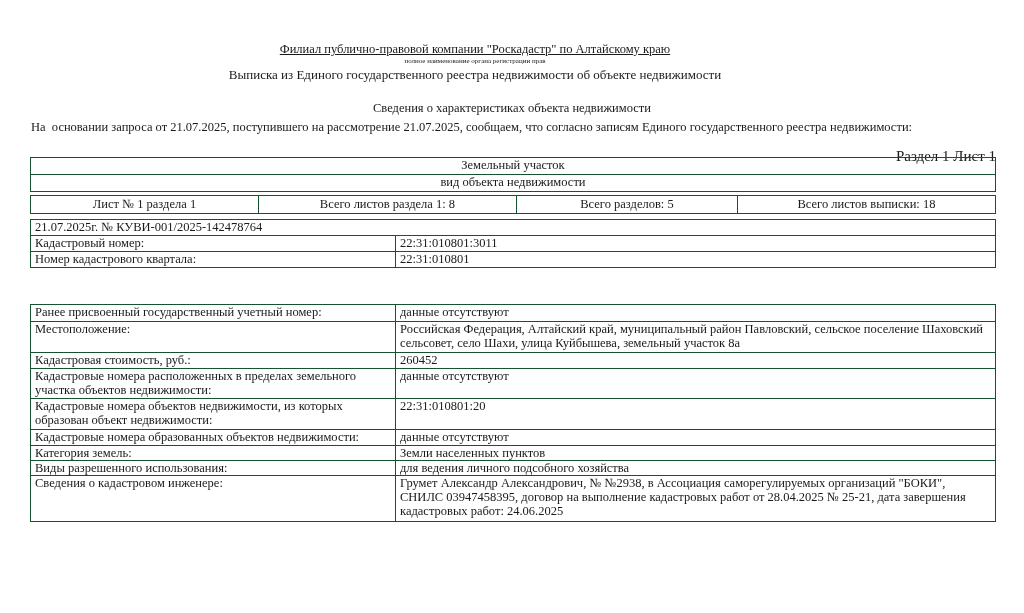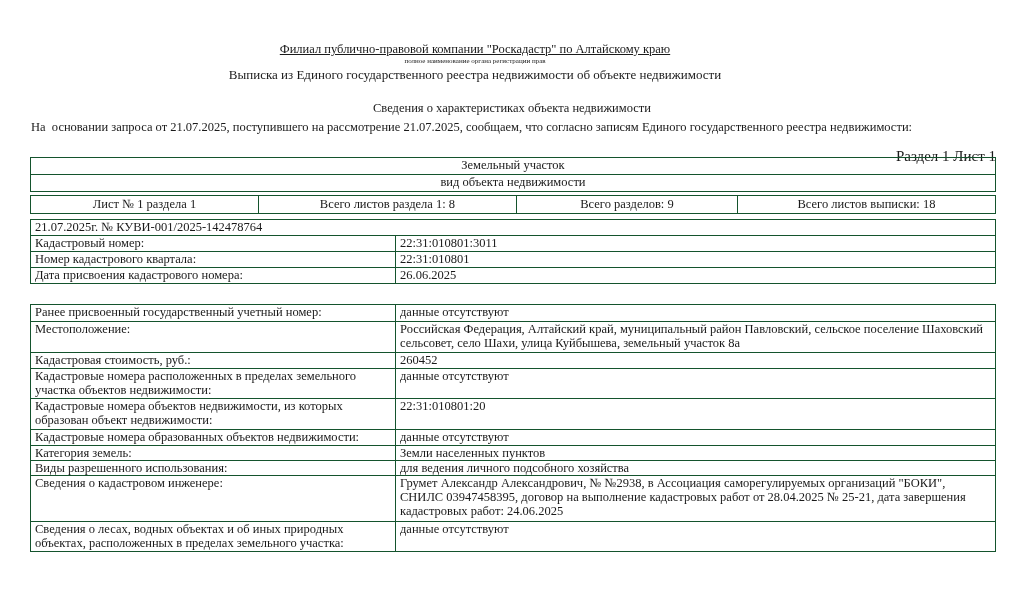--- a/index.html
+++ b/index.html
@@ -78,42 +78,38 @@
     <td class="c">вид объекта недвижимости</td>
   </tr>
 </tbody>
   </table>
 
 <table id="t-sheets" class="tbl">
   <tbody>
       <tr>
     <td style="width:228px">Лист № 1 раздела 1</td>
     <td style="width:258px">Всего листов раздела 1: 8</td>
-    <td style="width:221px">Всего разделов: 9</td>
+    <td style="width:221px">Всего разделов: 5</td>
     <td>Всего листов выписки: 18</td>
   </tr>
 </tbody>
   </table>
 
 <table id="t-main" class="tbl">
   <tbody>
       <tr>
     <td colspan="2">21.07.2025г. № КУВИ-001/2025-142478764</td>
   </tr>
   <tr>
     <td class="k">Кадастровый номер:</td>
     <td>22:31:010801:3011</td>
   </tr>
   <tr>
     <td class="k">Номер кадастрового квартала:</td>
     <td>22:31:010801</td>
-  </tr>
-  <tr>
-    <td class="k">Дата присвоения кадастрового номера:</td>
-    <td>26.06.2025</td>
   </tr>
 </tbody>
   </table>
 
 <table id="t-details" class="tbl">
   <tbody>
       <tr style="height:17px">
     <td class="k">Ранее присвоенный государственный учетный номер:</td>
     <td>данные отсутствуют</td>
   </tr>
@@ -142,18 +138,14 @@
     <td>Земли населенных пунктов</td>
   </tr>
   <tr style="height:15px">
     <td class="k">Виды разрешенного использования:</td>
     <td>для ведения личного подсобного хозяйства</td>
   </tr>
   <tr style="height:46px">
     <td class="k">Сведения о кадастровом инженере:</td>
     <td>Грумет Александр Александрович, № №2938, в Ассоциация саморегулируемых организаций "БОКИ", СНИЛС 03947458395, договор на выполнение кадастровых работ от 28.04.2025 № 25-21, дата завершения кадастровых работ: 24.06.2025</td>
   </tr>
-  <tr style="height:30px">
-    <td class="k">Сведения о лесах, водных объектах и об иных природных объектах, расположенных в пределах земельного участка:</td>
-    <td>данные отсутствуют</td>
-  </tr>
 </tbody>
   </table>
 
 </body></html>

